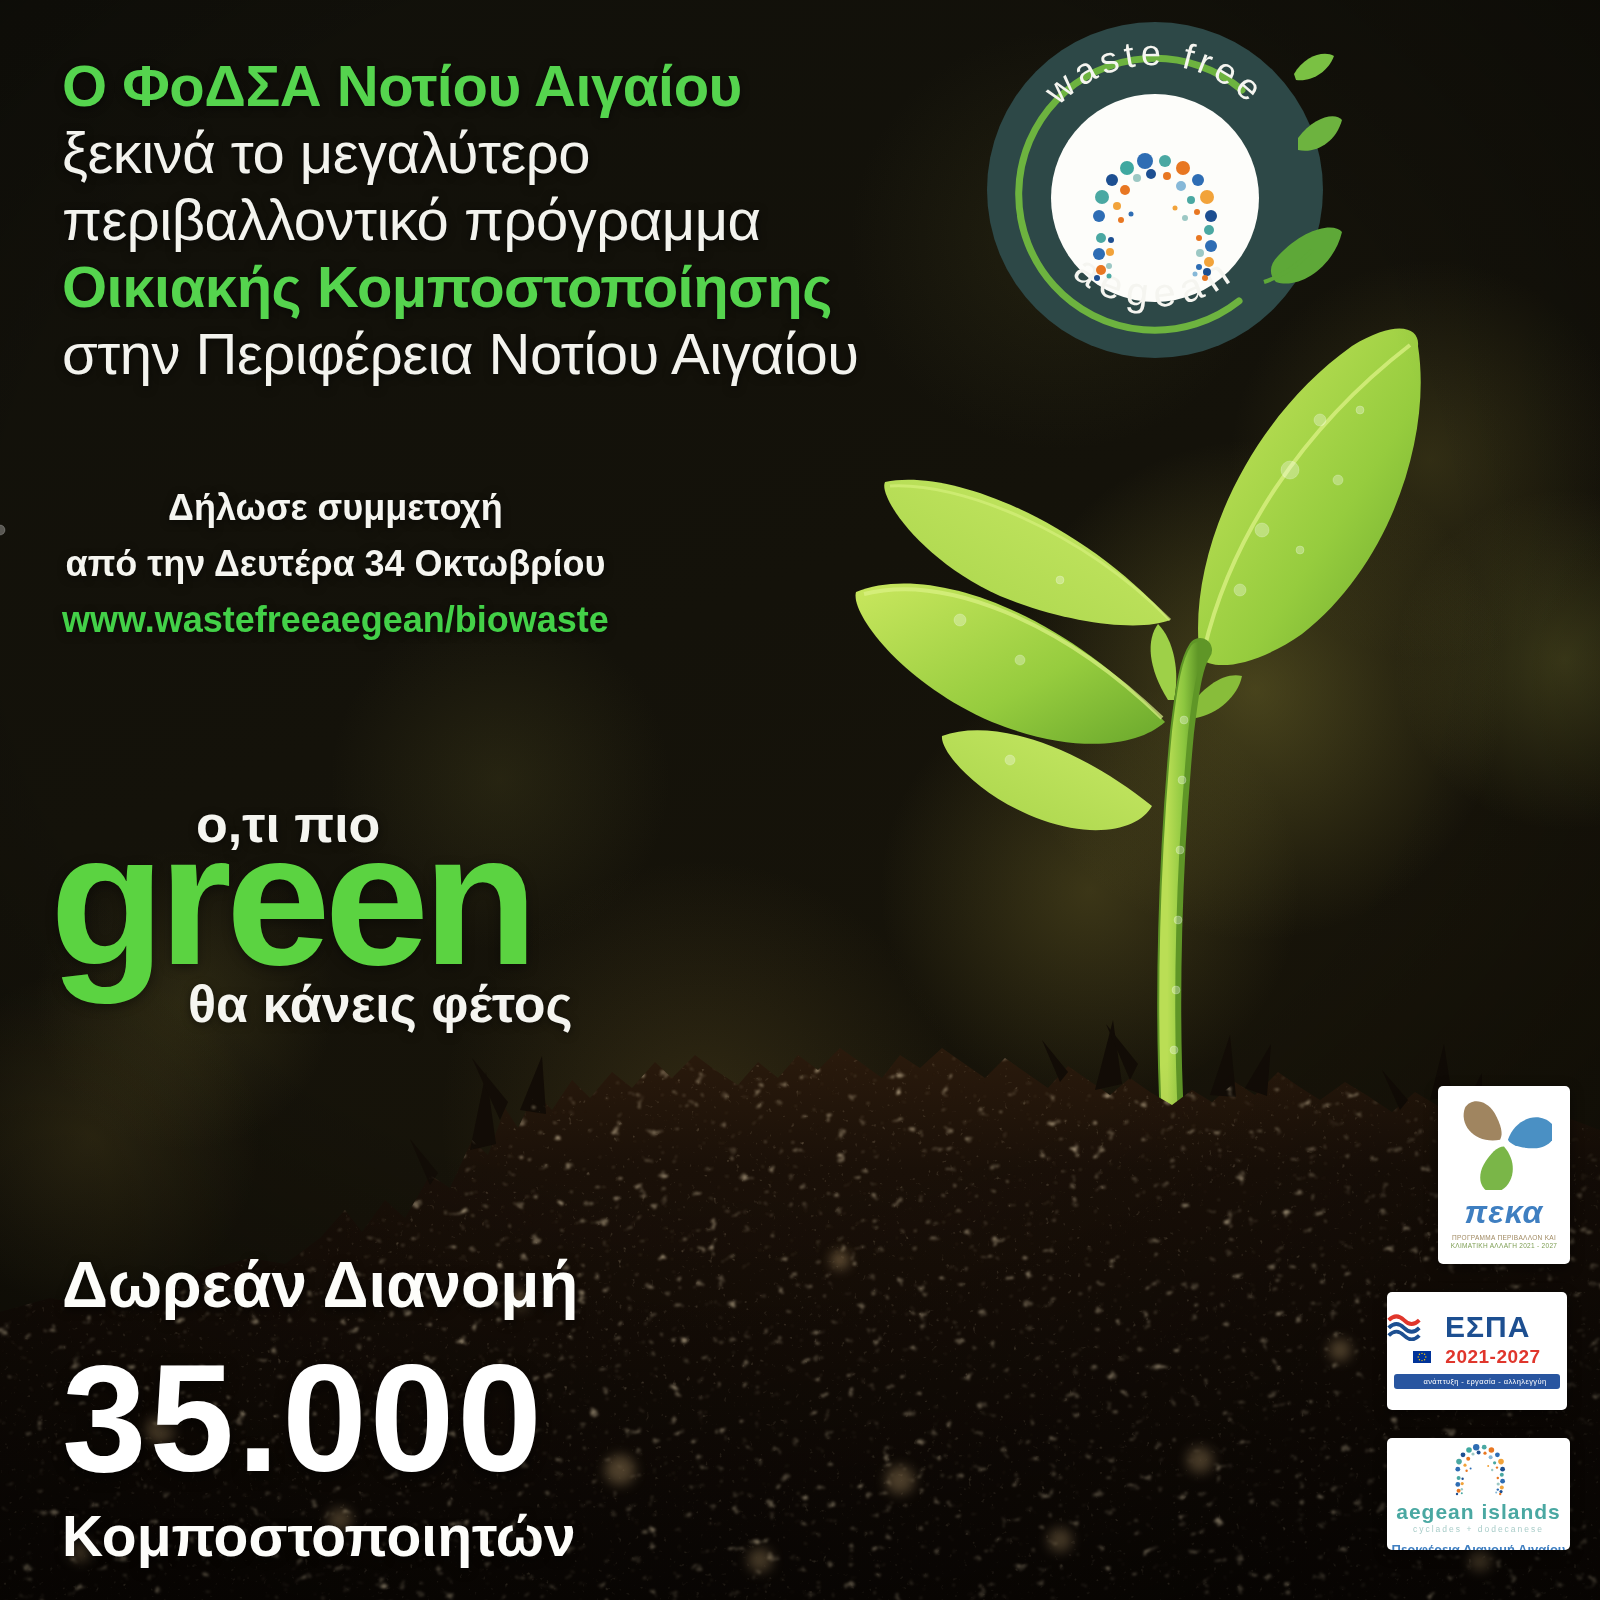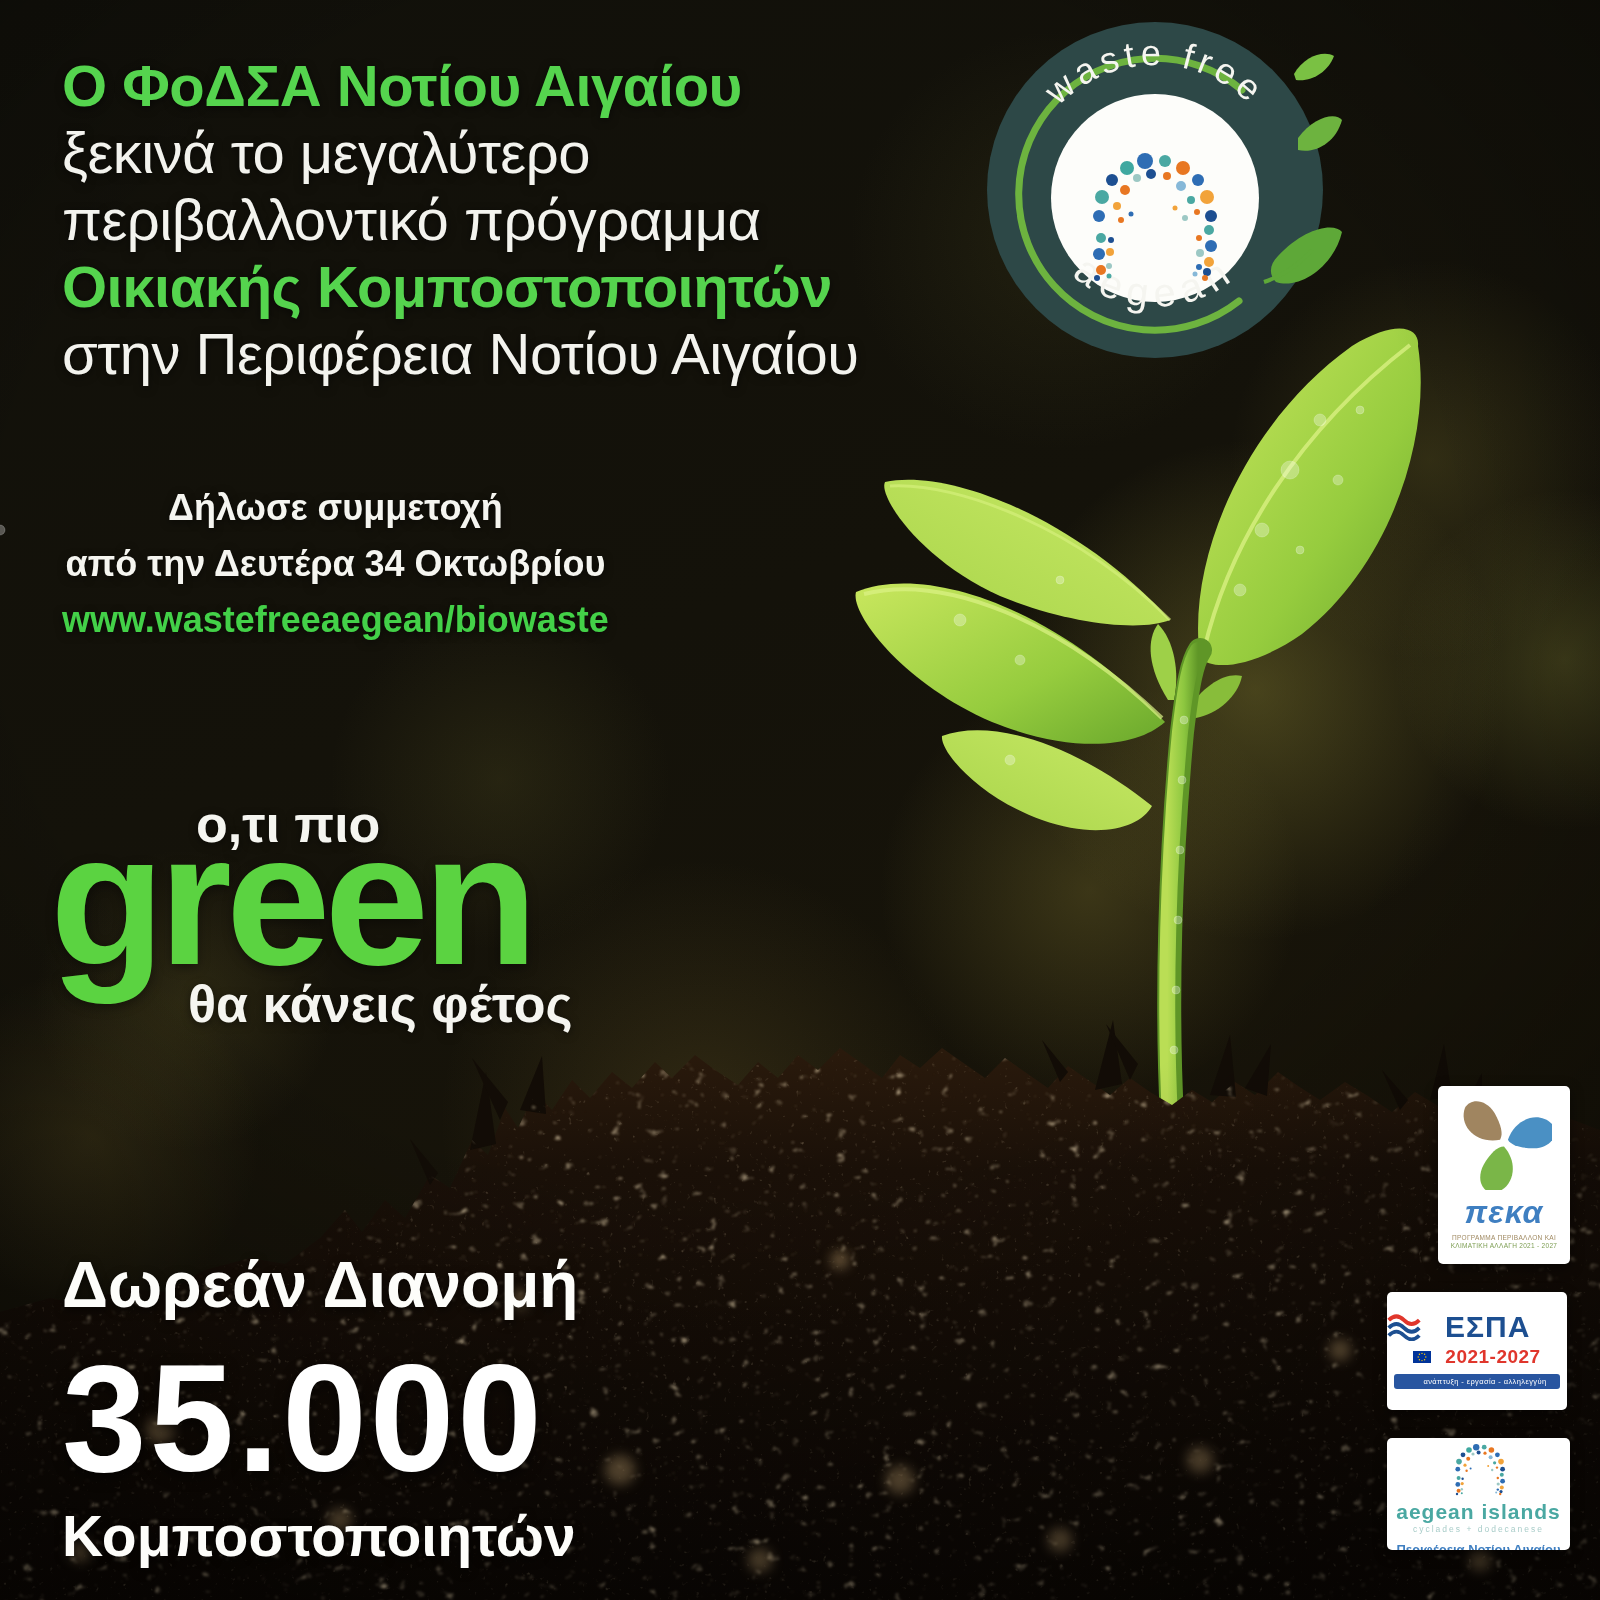--- a/index.html
+++ b/index.html
@@ -199,21 +199,21 @@
       </g>
     </g>
   </svg>
 
   <div class="vignette"></div>
 
   <div class="headline">
     <div class="hl accent">Ο ΦοΔΣΑ Νοτίου Αιγαίου</div>
     <div class="hl plain">ξεκινά το μεγαλύτερο</div>
     <div class="hl plain">περιβαλλοντικό πρόγραμμα</div>
-    <div class="hl accent">Οικιακής Κομποστοποιητών</div>
+    <div class="hl accent">Οικιακής Κομποστοποίησης</div>
     <div class="hl plain">στην Περιφέρεια Νοτίου Αιγαίου</div>
   </div>
 
   <svg class="wfa" width="366" height="364" viewBox="0 0 366 364">
     <circle cx="173" cy="172" r="168" fill="#2d4847"></circle>
     <circle cx="173" cy="180" r="104" fill="#fdfdfa"></circle>
     <path d="M260,72 A136,136 0 1 0 257,283" fill="none" stroke="#6db33f" stroke-width="7" stroke-linecap="round"></path>
     <defs>
       <path id="arcTop" d="M40,180 A133,133 0 0 1 306,180"></path>
       <path id="arcBot" d="M54,206 A127,127 0 0 0 292,206"></path>
@@ -331,16 +331,16 @@
     </div>
     <div class="espa-bar">ανάπτυξη - εργασία - αλληλεγγύη</div>
   </div>
 
   <div class="card aegean">
     <svg width="183" height="58" viewBox="0 0 183 58">
       <use href="#arch-dots" transform="translate(24,-48) scale(0.40)"></use>
     </svg>
     <div class="aeg-name">aegean islands</div>
     <div class="aeg-sub">cyclades + dodecanese</div>
-    <div class="aeg-region">Περιφέρεια Νοτίου Αιγαίου</div>
+    <div class="aeg-region">Περιφέρεια Διανομή Αιγαίου</div>
   </div>
 
 </div>
 
 </body></html>

